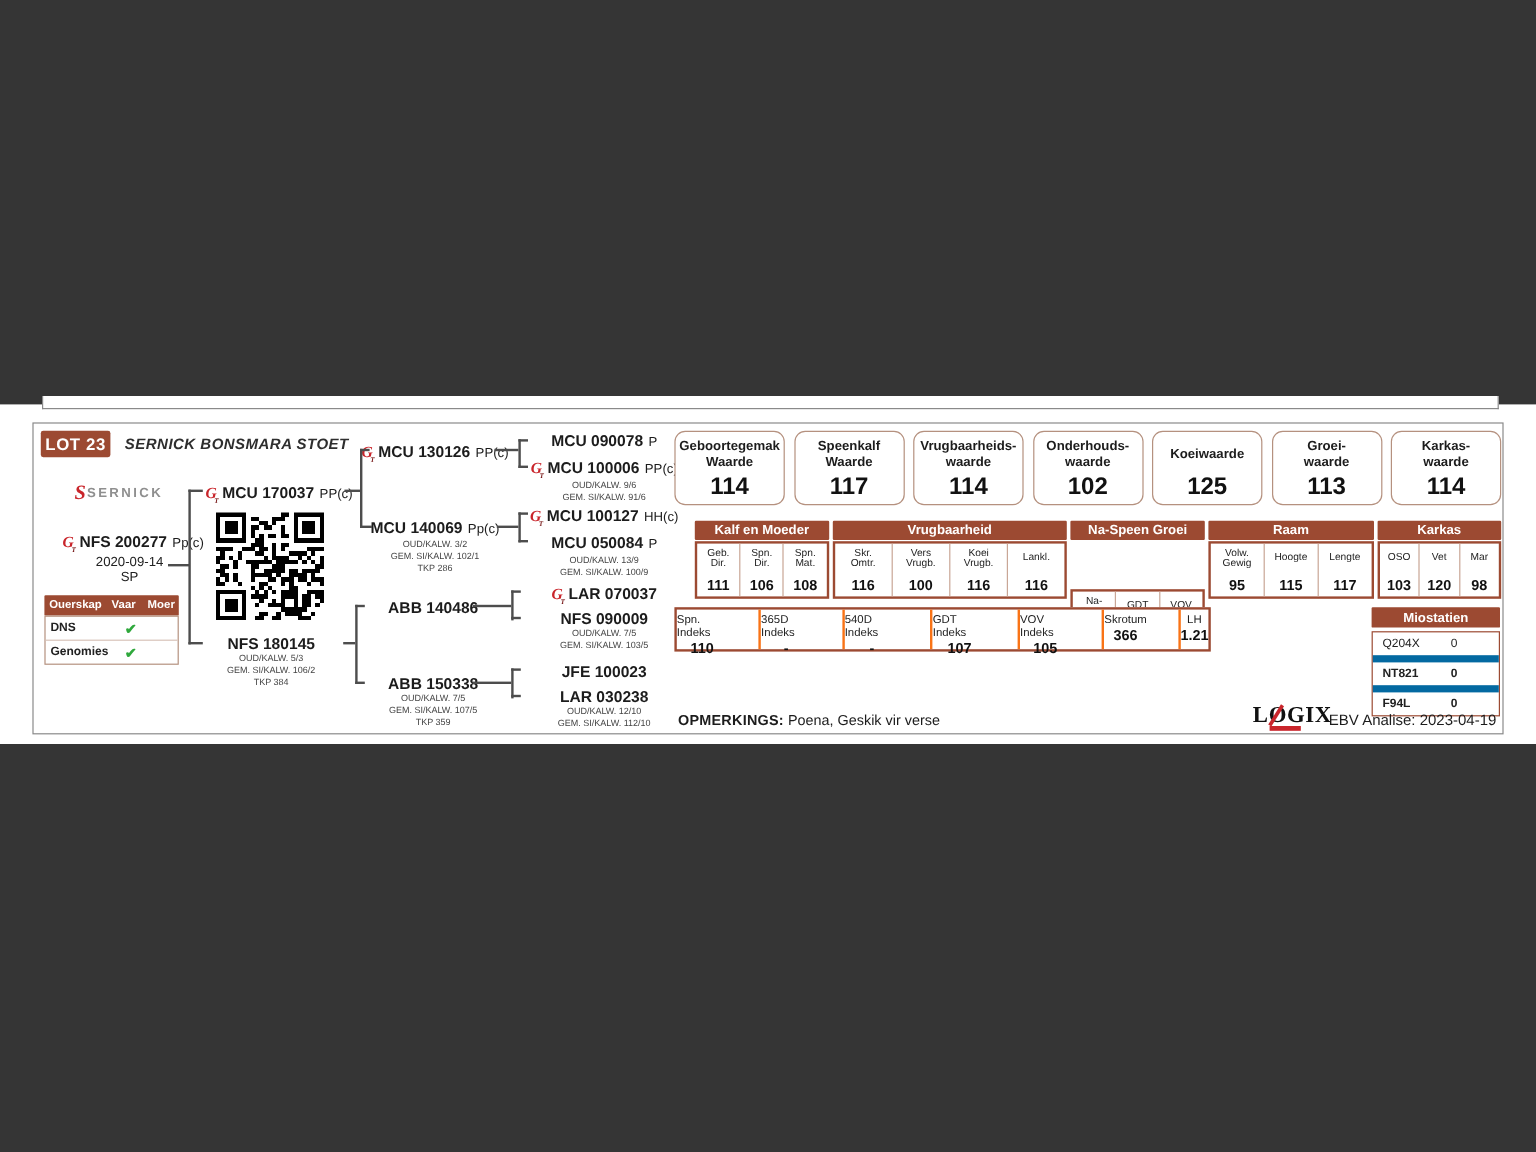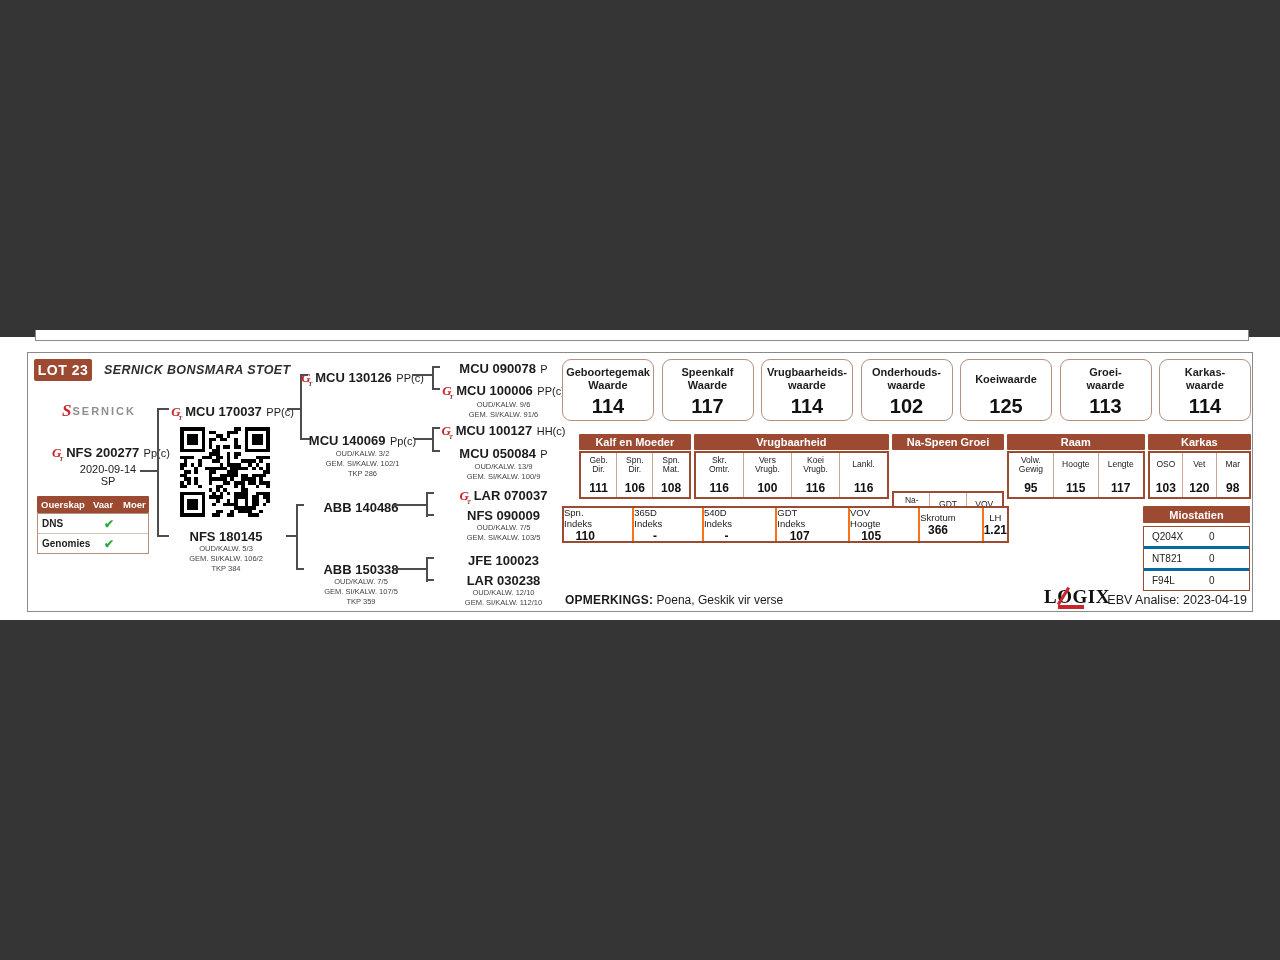--- a/index.html
+++ b/index.html
@@ -34,29 +34,29 @@
   .vbox .vnum{font-size:20px;font-weight:bold;color:#111;line-height:22px;}
   .ebv-row{position:absolute;left:534px;top:81px;width:689px;display:flex;gap:3px;}
   .egroup{display:flex;flex-direction:column;}
   .ehead{background:#9c4a32;color:#fff;font-weight:bold;font-size:11px;height:16px;display:flex;align-items:center;justify-content:center;border-radius:1px;}
   .ebody{border:2px solid #9c4a32;margin-top:1px;display:flex;background:#fff;height:44px;}
   .ecell{flex:1;display:flex;flex-direction:column;align-items:center;justify-content:space-between;padding:2px 0 2px 0;}
   .ecell + .ecell{border-left:1px solid #c9a696;}
   .elab{height:20px;display:flex;flex-direction:column;justify-content:center;align-items:center;font-size:8.5px;line-height:9.5px;color:#222;text-align:center;}
   .eval{font-size:12px;font-weight:bold;color:#111;}
   .itable{position:absolute;left:534px;top:153px;width:447px;height:37px;border:2px solid #9c4a32;box-sizing:border-box;display:flex;background:#fff;}
-  .icell{display:flex;flex-direction:column;align-items:center;justify-content:center;padding:3px 0;}
+  .icell{display:flex;flex-direction:column;align-items:center;justify-content:flex-start;padding:3px 0;}
   .icell + .icell{border-left:2px solid #f97316;margin-left:26px;}
   .ilab{font-size:9.5px;color:#222;}
   .ival{font-size:12px;font-weight:bold;color:#111;}
   .mio{position:absolute;left:1115px;top:153px;width:107px;}
   .mio .mhead{background:#9c4a32;color:#fff;font-weight:bold;font-size:11px;height:17px;display:flex;align-items:center;justify-content:center;border-radius:1px;}
   .mio .mbody{border:1px solid #9c4a32;margin-top:3px;background:#fff;}
   .mio .mrow{display:flex;align-items:center;height:19px;font-size:10px;color:#222;justify-content:flex-end;}
-  .mio .mrow + .mrow{border-top:3px solid #0369a1;}
+  .mio .mrow + .mrow{border-top:6px solid #0369a1;font-weight:bold;}
   .mio .mlab{padding-left:8px;flex:1;}
   .mio .mval{width:40px;text-align:left;}
   .opmerk{position:absolute;left:537px;top:240px;font-size:12px;color:#1c1c1c;}
   .opmerk b{font-weight:bold;letter-spacing:.2px;}
   .logix{position:absolute;left:1016px;top:235px;font-family:"Liberation Serif",serif;font-weight:bold;font-size:19px;color:#111;letter-spacing:.5px;line-height:18px;}
   .logix .o{position:relative;display:inline-block;}
   .logix .o::after{content:'';position:absolute;left:5px;top:-2px;width:2.5px;height:20px;background:#c9252b;transform:rotate(32deg);}
   .logix .bar{position:absolute;left:14px;top:17px;width:26px;height:3.5px;background:#c9252b;}
   .ebvdate{position:absolute;right:5px;top:240px;font-size:12.5px;color:#1c1c1c;}
   .band-top{position:absolute;left:0;top:0;width:1280px;height:337px;background:#353535;}
@@ -630,21 +630,21 @@
       </div>
     <div class="icell" style="width:73px;">
         <div class="ilab">540D Indeks</div>
         <div class="ival">-</div>
       </div>
     <div class="icell" style="width:72px;">
         <div class="ilab">GDT Indeks</div>
         <div class="ival">107</div>
       </div>
     <div class="icell" style="width:68px;">
-        <div class="ilab">VOV Hoogte</div>
+        <div class="ilab">VOV Indeks</div>
         <div class="ival">105</div>
       </div>
     <div class="icell" style="width:55px;">
         <div class="ilab">Skrotum</div>
         <div class="ival">366</div>
       </div>
     <div class="icell" style="flex:1;">
         <div class="ilab">LH</div>
         <div class="ival">1.21</div>
       </div>

